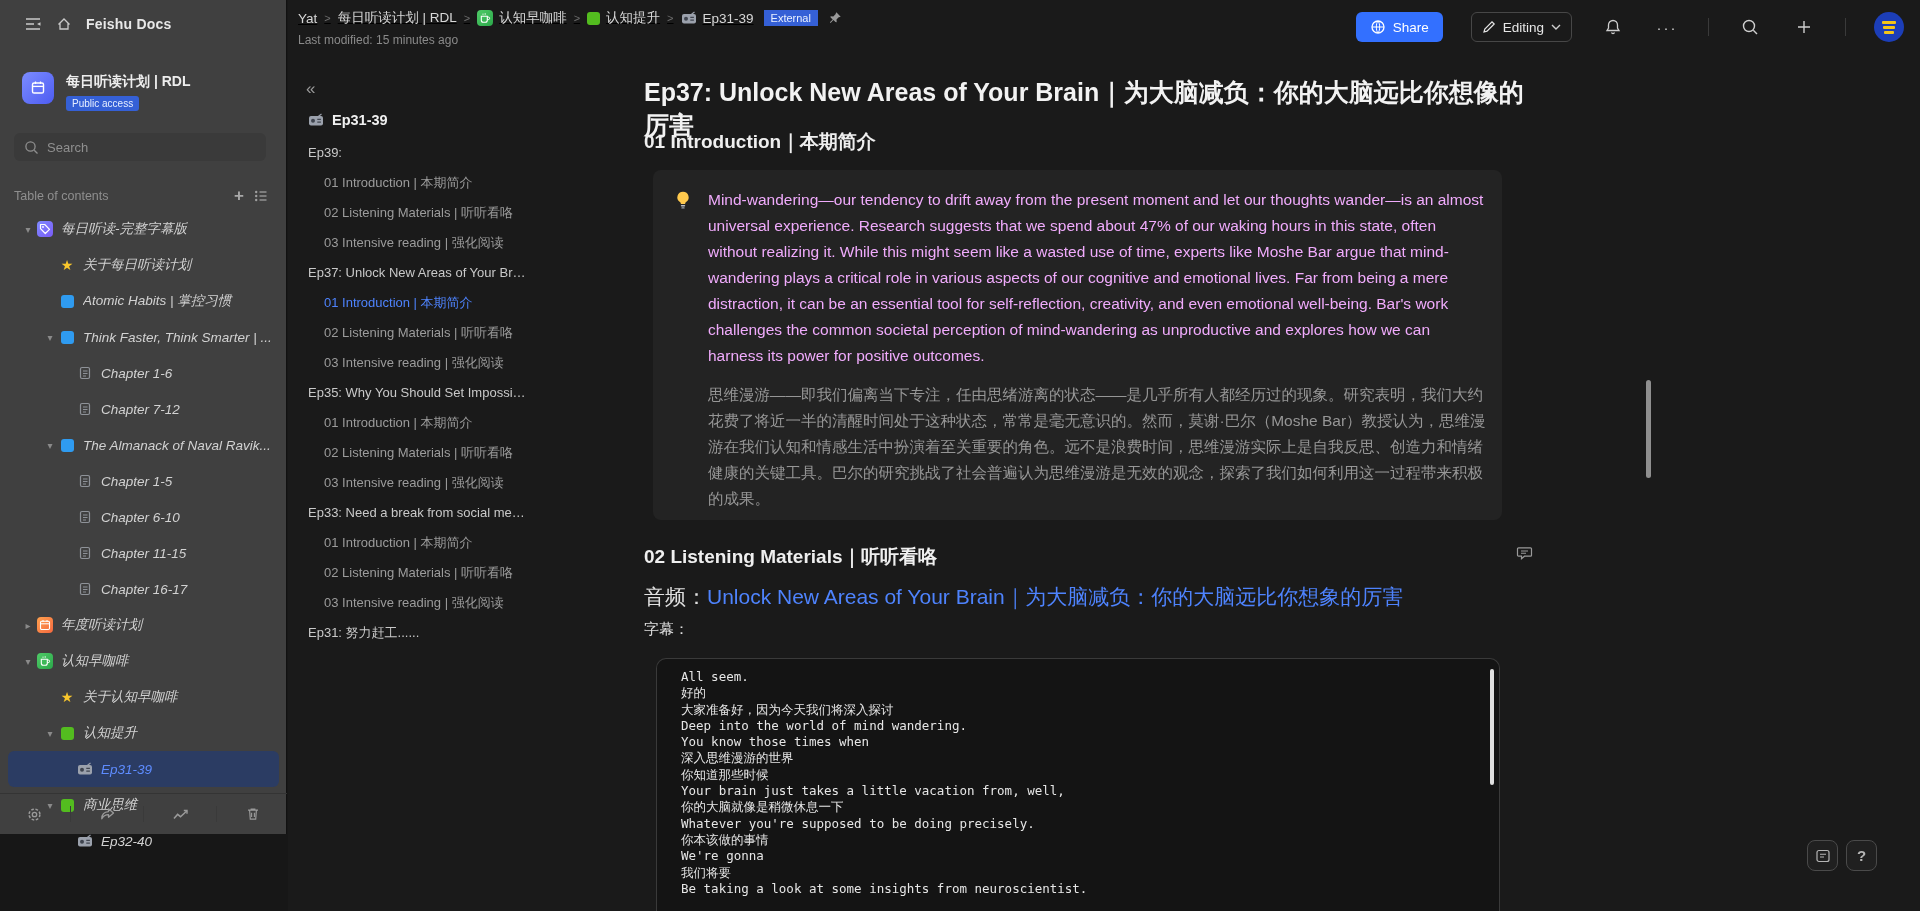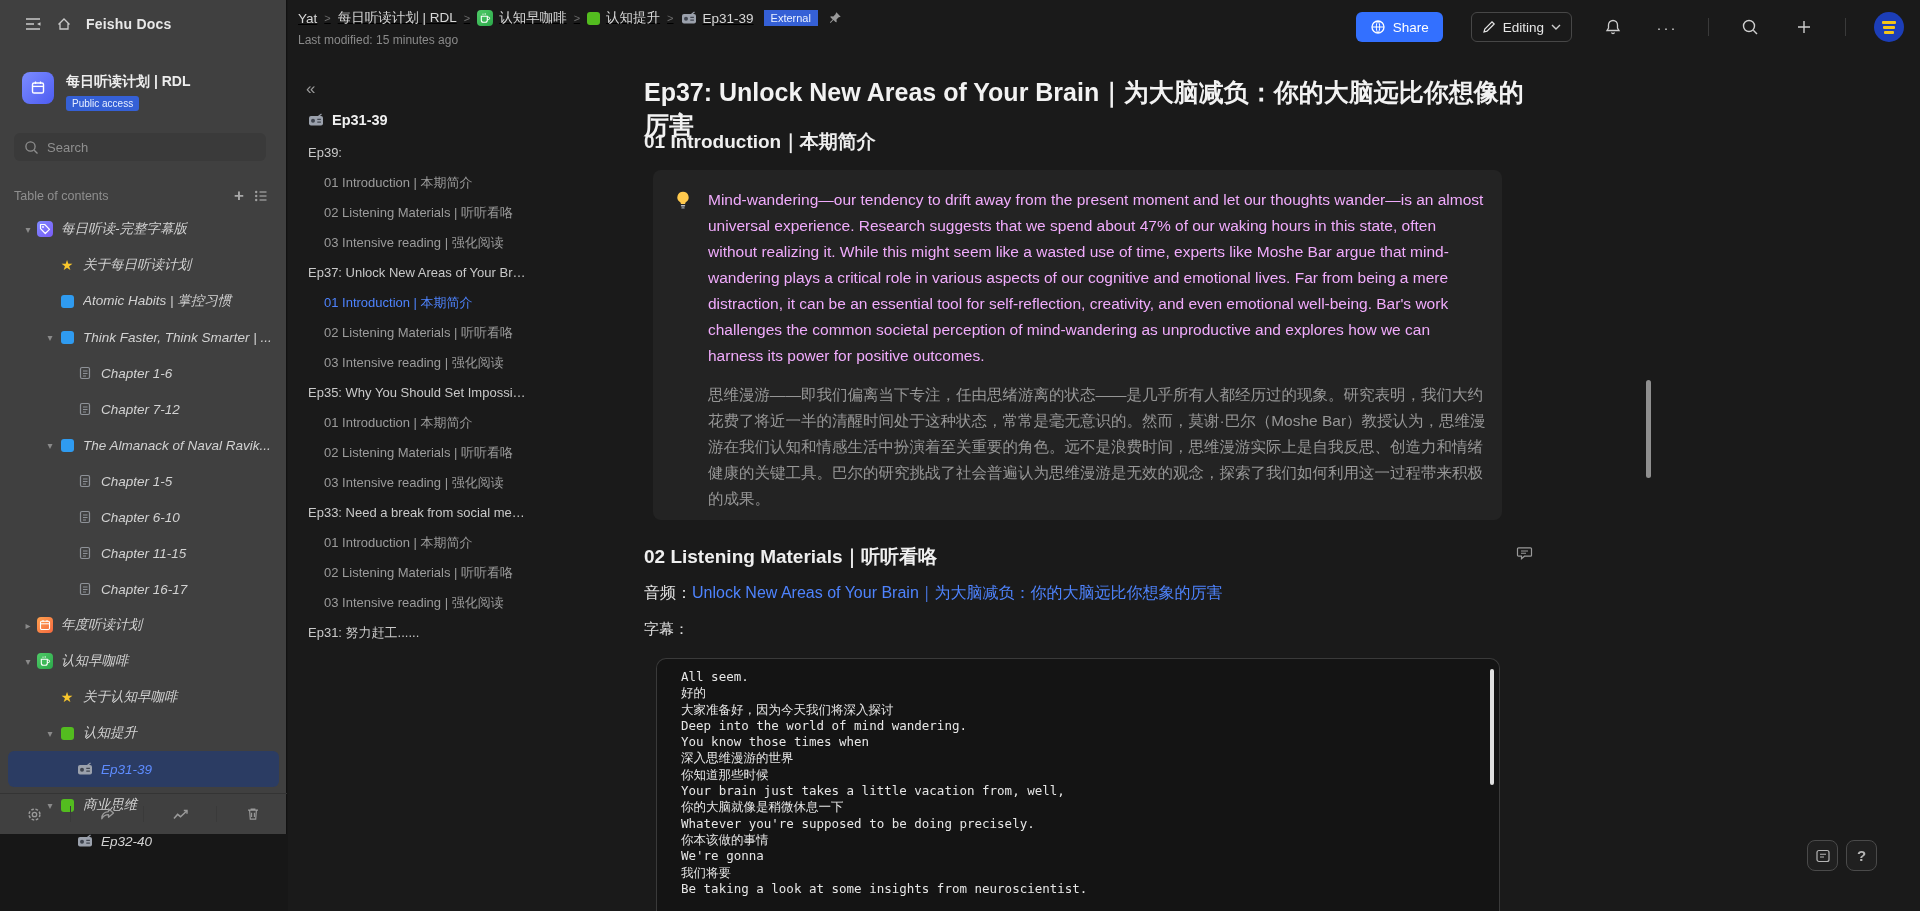--- a/index.html
+++ b/index.html
@@ -84,21 +84,21 @@
   #content { position:absolute; left:539px; top:55px; right:0; bottom:0; background:#1A1A1A; }
   #doc-title { position:absolute; left:105px; top:21px; width:880px; color:#F2F2F2; font-size:25px; font-weight:bold; }
   #h1 { position:absolute; left:105px; top:74px; color:#EFEFEF; font-size:19px; font-weight:bold; }
   #callout { position:absolute; left:114px; top:115px; width:849px; height:350px; background:#232323;
     border-radius:8px; padding:17px 14px 14px 20px; display:flex; gap:13px; }
   #callout-bulb { flex:0 0 22px; padding-top:3px; }
   #callout-en { color:#f0abfc; font-size:15.5px; line-height:26px; margin-bottom:13px; }
   #callout-zh { color:#969696; font-size:15.5px; line-height:26px; }
   #h2 { position:absolute; left:105px; top:489px; color:#EFEFEF; font-size:19px; font-weight:bold; }
   #h2-comment { position:absolute; left:977px; top:490px; }
-  #audio-line { position:absolute; left:105px; top:528px; font-size:16px; color:#E0E0E0; }
+  #audio-line { position:absolute; left:105px; top:528px; font-size:21px; color:#E0E0E0; }
   #audio-link { color:#4E83FD; }
   #subtitle-line { position:absolute; left:105px; top:565px; font-size:15px; color:#E0E0E0; }
   #codeblock { position:absolute; left:117px; top:603px; width:844px; height:254px; background:#141414;
     border:1px solid #3A3A3A; border-bottom:none; border-radius:10px 10px 0 0; padding:10px 30px 0 24px; overflow:hidden; }
   .t-line { color:#E6E6E6; font-size:12.5px; line-height:16.3px; white-space:pre;
     font-family:"DejaVu Sans Mono","Liberation Mono",monospace; }
   #code-scroll { position:absolute; right:5px; top:10px; width:4px; height:116px; background:#E0E0E0; border-radius:2px; }
   #main-scroll { position:absolute; left:1107px; top:325px; width:5px; height:98px; background:#8F8F8F; border-radius:3px; }
   .float-btn { width:31px; height:31px; border-radius:8px; border:1px solid #4A4A4A; background:#202020;
     display:flex; align-items:center; justify-content:center; color:#B5B5B5; }

